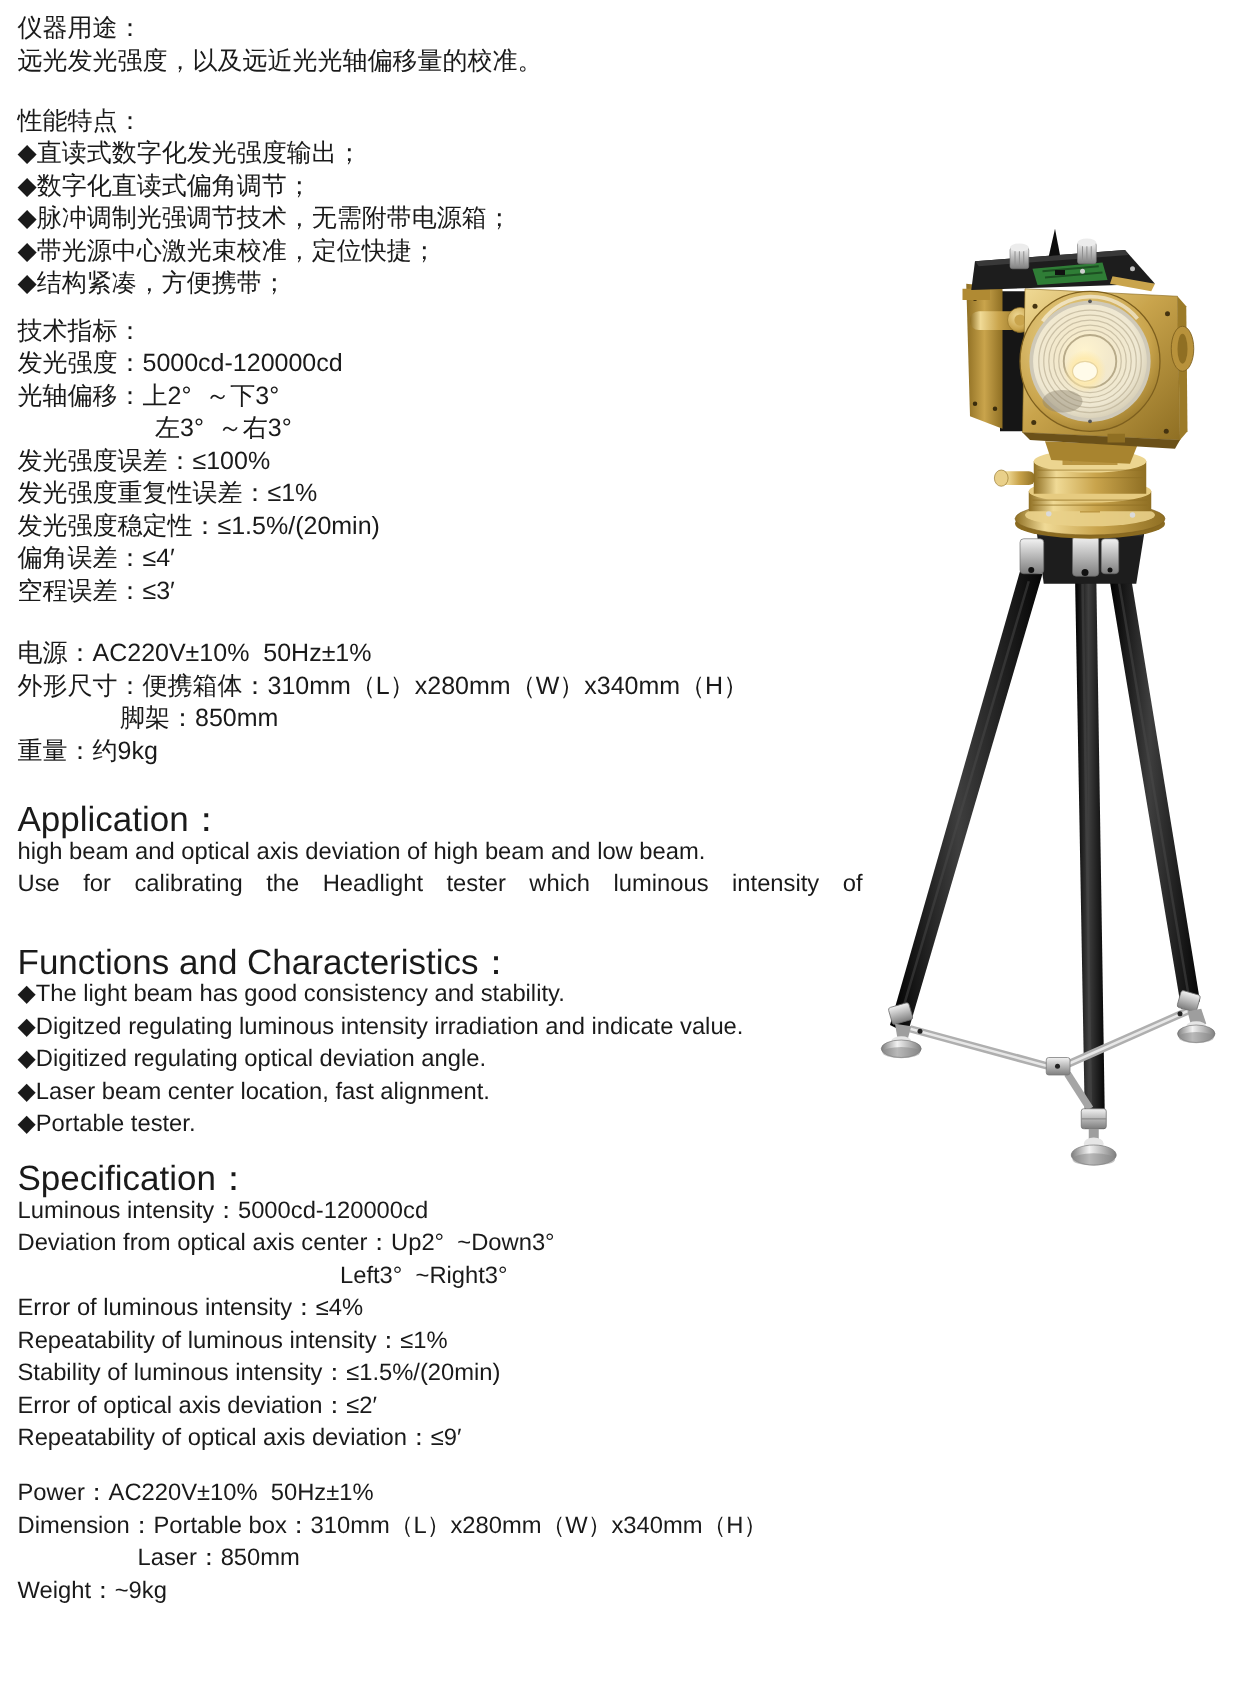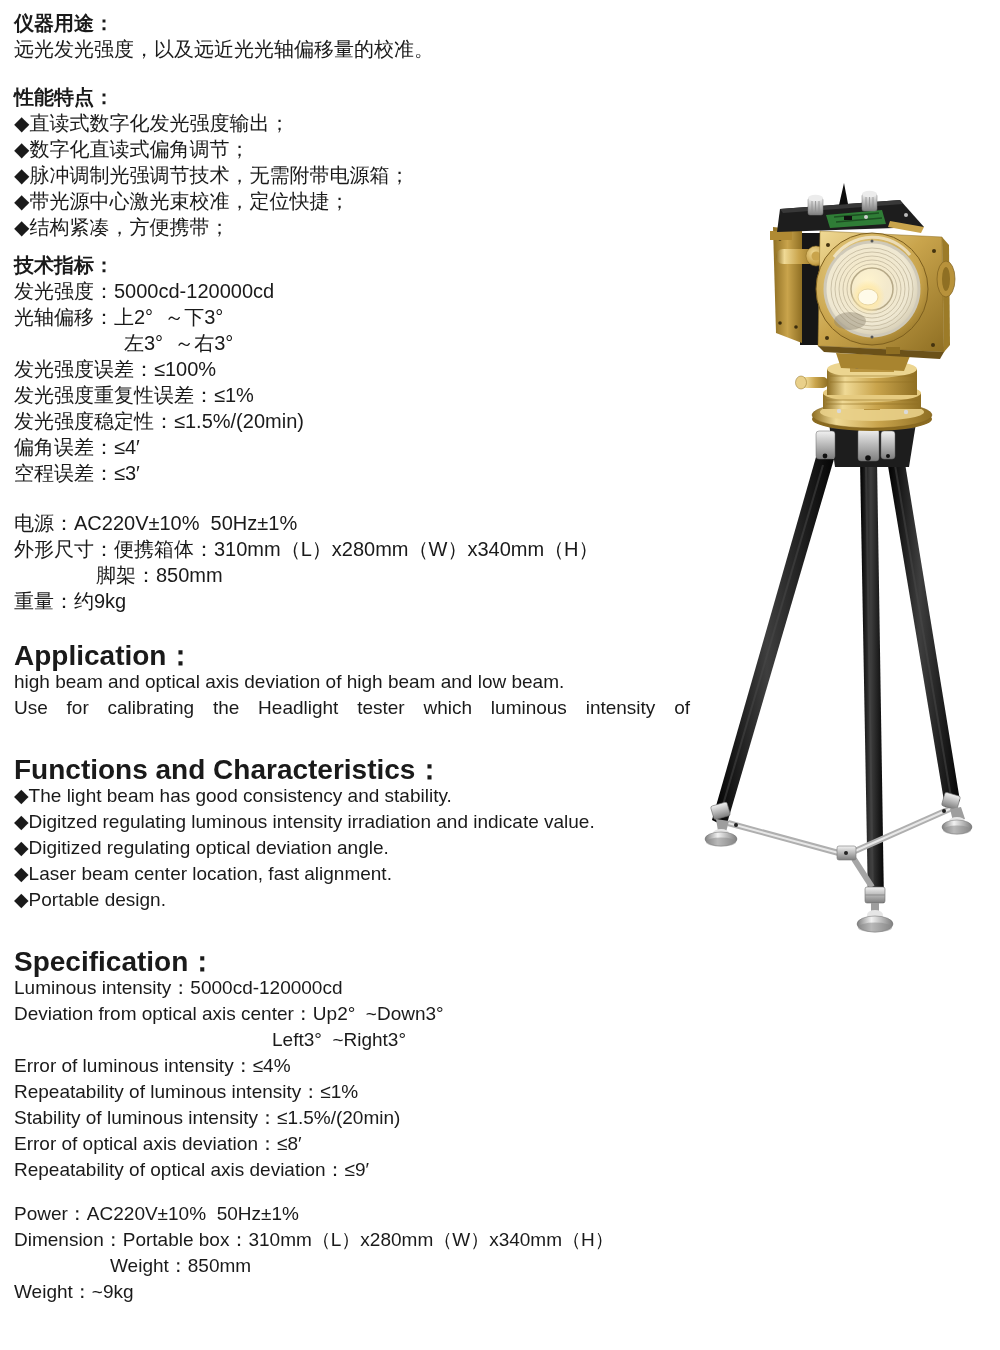--- a/index.html
+++ b/index.html
@@ -6,33 +6,33 @@
   body{
     width:1000px;height:1350px;position:relative;overflow:hidden;
     background:var(--page-bg,#ffffff);
     font-family:"Liberation Sans","DejaVu Sans",sans-serif;
     color:#1a1a1a;
   }
   .text-col{
     position:absolute;left:14px;top:10px;width:676px;
   }
   .h{
-    font-weight:bold;font-size:20px;line-height:26px;white-space:pre-wrap;
+    font-weight:normal;font-size:20px;line-height:26px;white-space:pre-wrap;
   }
   .line{
     font-size:20px;line-height:26px;white-space:pre-wrap;
   }
   .en .h{font-size:28px;}
   .en .line{font-size:19px;}
   .g1{margin-top:22px}
   .g2{margin-top:12px}
   .g3{margin-top:24px}
   .g4{margin-top:29px}
   .g5{margin-top:36px}
-  .g6{margin-top:36px}
+  .g6{margin-top:17px}
   .g7{margin-top:18px}
   .ind-cn-axis{padding-left:110px}
   .ind-cn-tripod{padding-left:82px}
   .ind-en-axis{padding-left:258px}
   .ind-en-tripod{padding-left:96px}
   .justify{text-align:justify;text-align-last:justify;}
   .photo{position:absolute;left:676px;top:175px;}
   
   .st-gold-l{stop-color:var(--gold-light,#F0DA96)}
   .st-gold{stop-color:var(--gold,#C9A44C)}
@@ -77,35 +77,35 @@
   <div class="en">
     <div class="h g4">Application：</div>
     <div class="line">high beam and optical axis deviation of high beam and low beam.</div>
     <div class="line justify">Use for calibrating the Headlight tester which luminous intensity of</div>
 
     <div class="h g5">Functions and Characteristics：</div>
     <div class="line">◆The light beam has good consistency and stability.</div>
     <div class="line">◆Digitzed regulating luminous intensity irradiation and indicate value.</div>
     <div class="line">◆Digitized regulating optical deviation angle.</div>
     <div class="line">◆Laser beam center location, fast alignment.</div>
-    <div class="line">◆Portable design.</div>
+    <div class="line">◆Portable tester.</div>
 
     <div class="h g6">Specification：</div>
     <div class="line">Luminous intensity：5000cd-120000cd</div>
     <div class="line">Deviation from optical axis center：Up2°  ~Down3°</div>
     <div class="line ind-en-axis">Left3°  ~Right3°</div>
     <div class="line">Error of luminous intensity：≤4%</div>
     <div class="line">Repeatability of luminous intensity：≤1%</div>
     <div class="line">Stability of luminous intensity：≤1.5%/(20min)</div>
-    <div class="line">Error of optical axis deviation：≤8′</div>
+    <div class="line">Error of optical axis deviation：≤2′</div>
     <div class="line">Repeatability of optical axis deviation：≤9′</div>
 
     <div class="line g7">Power：AC220V±10%  50Hz±1%</div>
     <div class="line">Dimension：Portable box：310mm（L）x280mm（W）x340mm（H）</div>
-    <div class="line ind-en-tripod">Weight：850mm</div>
+    <div class="line ind-en-tripod">Laser：850mm</div>
     <div class="line">Weight：~9kg</div>
   </div>
 </div>
 
 <svg class="photo" width="324" height="810" viewBox="0 0 324 810">
   <defs>
     <linearGradient id="gFace" x1="0" y1="0" x2="1" y2="1">
       <stop offset="0" class="st-gold-l"></stop>
         <stop offset="0.45" class="st-gold"></stop>
         <stop offset="1" class="st-gold-d"></stop>

